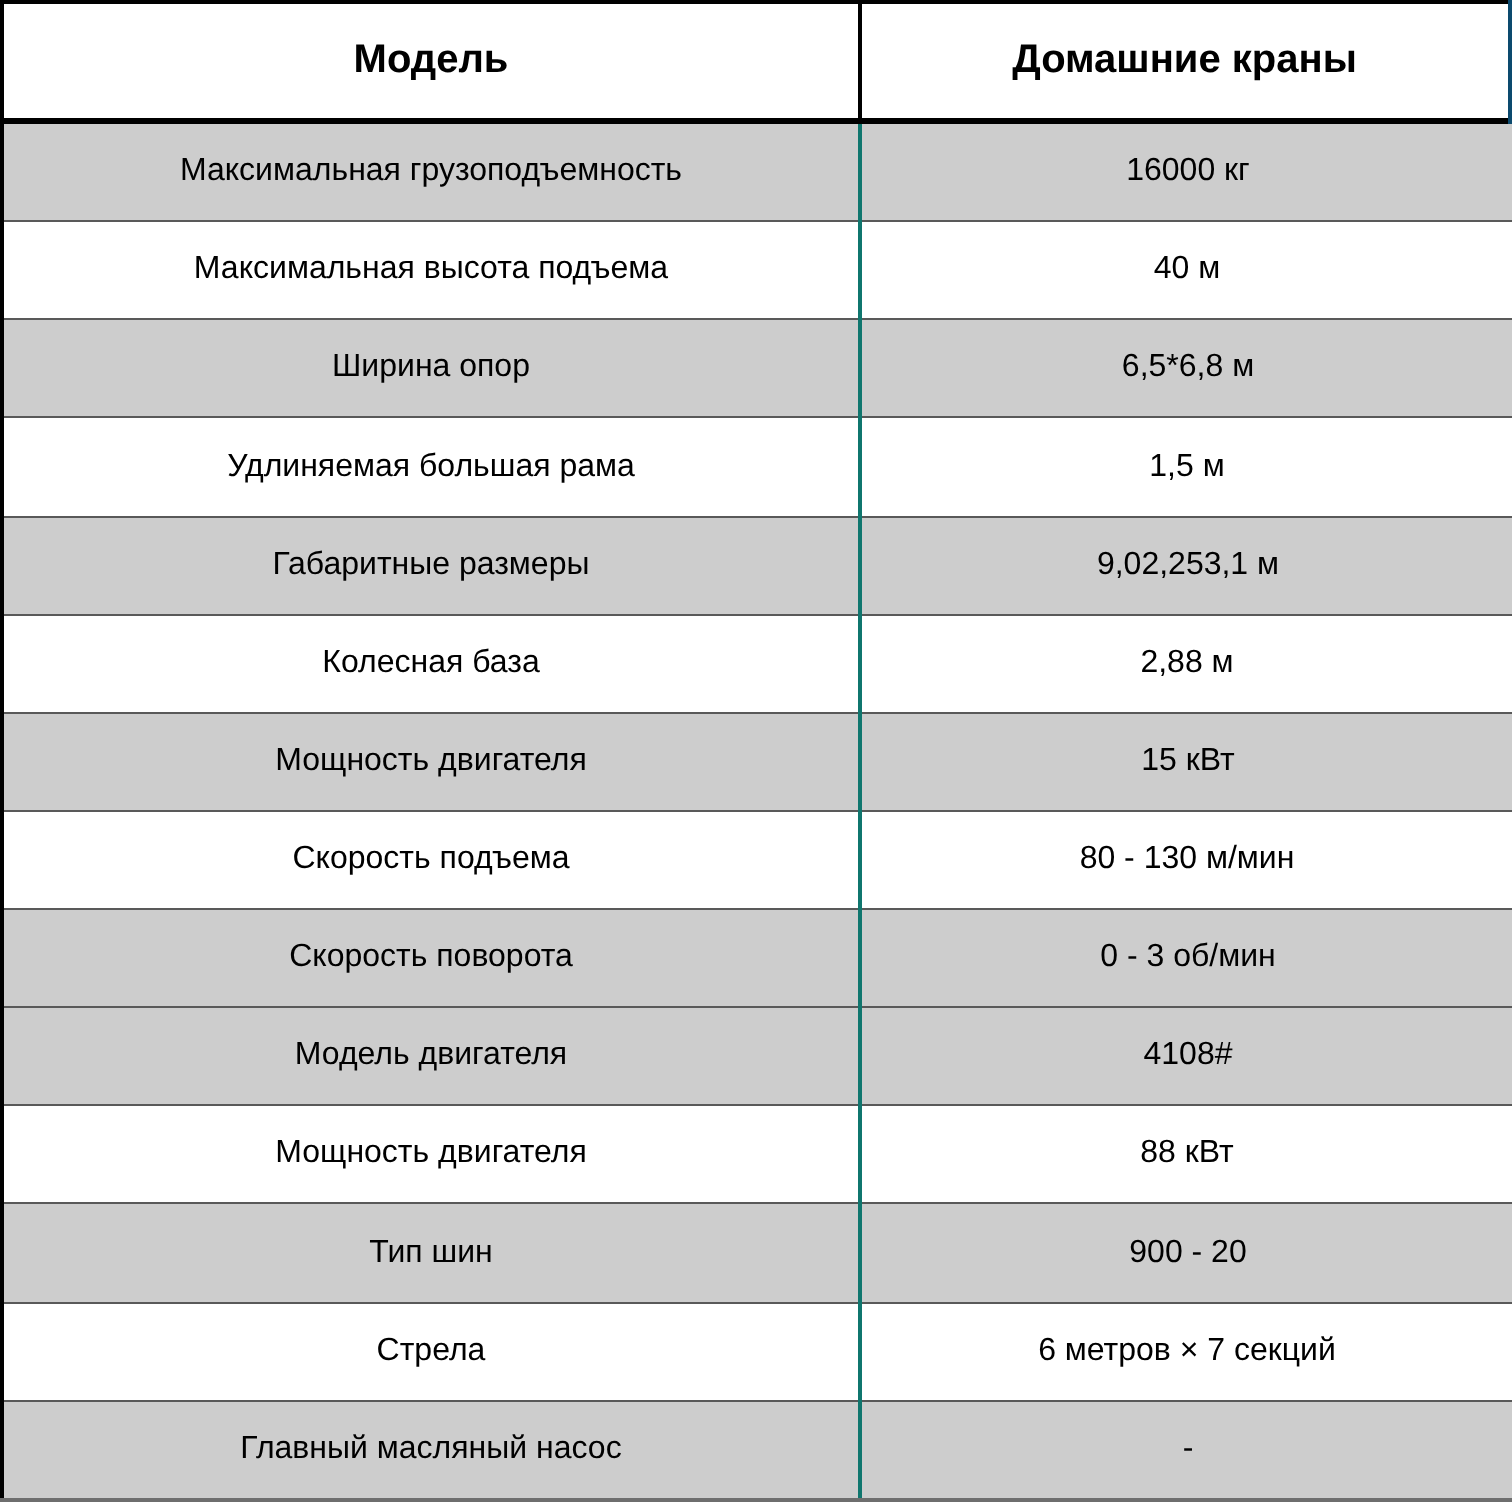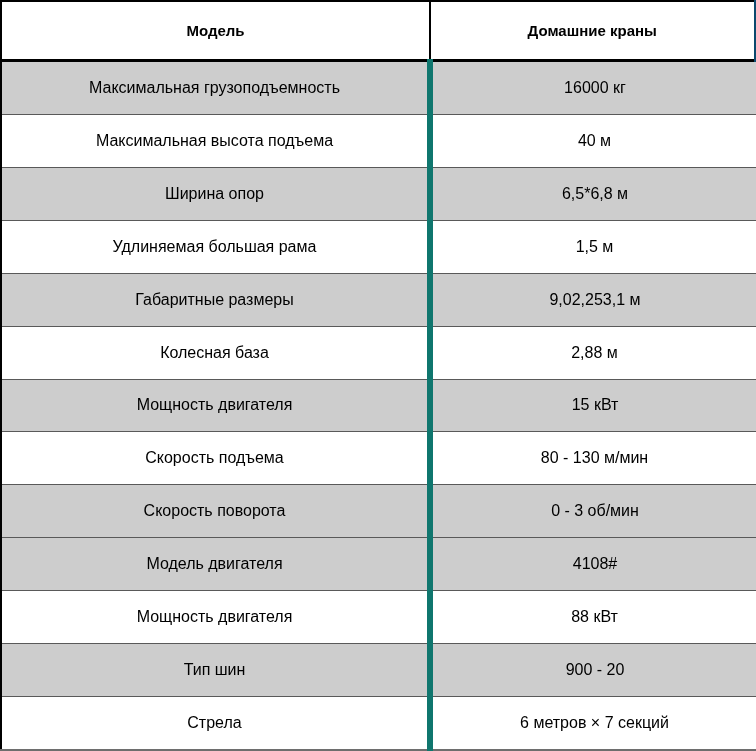--- a/index.html
+++ b/index.html
@@ -15,21 +15,21 @@
     font-family: "Liberation Sans", sans-serif;
     color: #000000;
     border-top: 2px solid #000000;
     border-left: 2px solid #000000;
   }
   .spec-table col.col-label { width: 429px; }
   .spec-table col.col-value { width: 327px; }
 
   .spec-table thead th {
     background: #ffffff;
-    font-size: 15px;
+    font-size: 20px;
     font-weight: bold;
     text-align: center;
     vertical-align: middle;
     height: 55px;
     border-bottom: 3px solid #000000;
   }
   .spec-table thead th:first-child {
     border-right: 2px solid #000000;
   }
   .spec-table thead th:last-child {
@@ -41,21 +41,21 @@
     font-weight: normal;
     text-align: center;
     vertical-align: middle;
     height: 44px;
     border-top: 1px solid #595959;
     padding: 0 6px;
     overflow: hidden;
     white-space: nowrap;
   }
   .spec-table tbody td:first-child {
-    border-right: 6px solid #0f766e;
+    border-right: 2px solid #0f766e;
   }
   
   .spec-table tbody tr.shaded td {
     background: #cdcdcd;
   }
   
   .spec-table tbody tr.plain td {
     background: #ffffff;
     margin-left: 16px;
   }
@@ -126,14 +126,18 @@
     <td>88 кВт</td>
   </tr>
       <tr class="shaded">
     <td>Тип шин</td>
     <td>900 - 20</td>
   </tr>
       <tr class="plain">
     <td>Стрела</td>
     <td>6 метров × 7 секций</td>
   </tr>
+      <tr class="shaded">
+    <td>Главный масляный насос</td>
+    <td>-</td>
+  </tr>
     </tbody>
 </table>
 
 </body></html>

